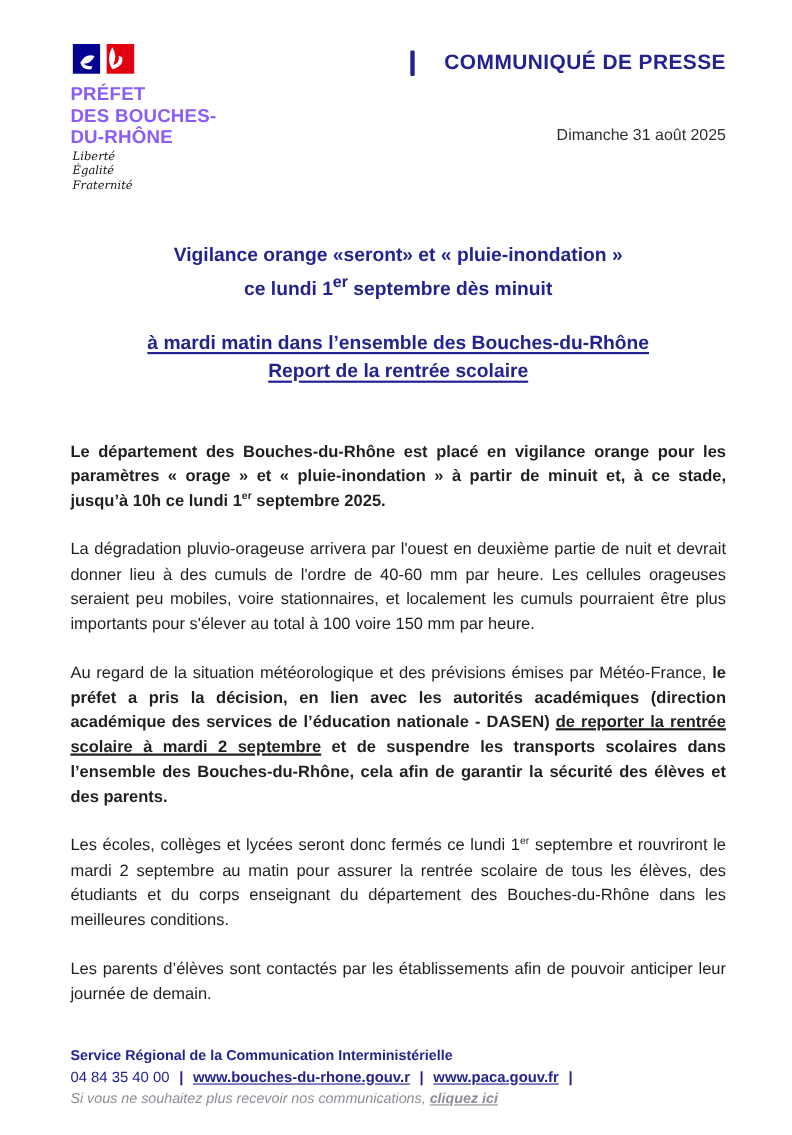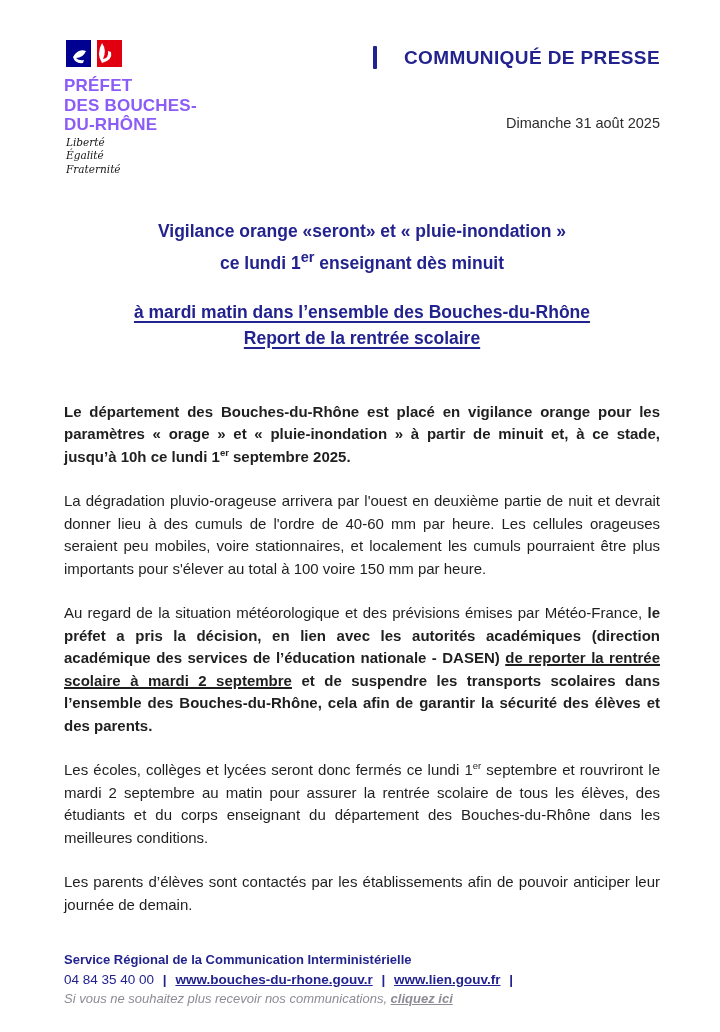--- a/index.html
+++ b/index.html
@@ -86,21 +86,21 @@
         <span class="kicker-bar"></span>
         <span class="kicker-text">COMMUNIQUÉ DE PRESSE</span>
       </div>
       <div class="date">Dimanche 31 août 2025</div>
     </div>
   </header>
 
   <section class="headline">
     <h1 class="title">
       <div class="tline"><span>Vigilance orange «seront» et « pluie-inondation »</span></div>
-      <div class="tline"><span>ce lundi 1</span><sup>er</sup><span> enseignant dès minuit</span></div>
+      <div class="tline"><span>ce lundi 1</span><sup>er</sup><span> septembre dès minuit</span></div>
     </h1>
     <h2 class="subtitle">
       <div class="sline"><span class="u">à mardi matin dans l’ensemble des Bouches-du-Rhône</span></div>
       <div class="sline"><span class="u">Report de la rentrée scolaire</span></div>
     </h2>
   </section>
 
   <main class="bodytext">
     <p class="para"><span style="font-weight: 700;">Le département des Bouches-du-Rhône est placé en vigilance orange pour les paramètres « orage » et « pluie-inondation » à partir de minuit et, à ce stade, jusqu’à 10h ce lundi 1</span><sup style="font-weight: 700;">er</sup><span style="font-weight: 700;"> septembre 2025.</span></p>
     <p class="para"><span>La dégradation pluvio-orageuse arrivera par l'ouest en deuxième partie de nuit et devrait donner lieu à des cumuls de l'ordre de 40-60 mm par heure. Les cellules orageuses seraient peu mobiles, voire stationnaires, et localement les cumuls pourraient être plus importants pour s'élever au total à 100 voire 150 mm par heure.</span></p>
@@ -109,21 +109,21 @@
     <p class="para"><span>Les parents d’élèves sont contactés par les établissements afin de pouvoir anticiper leur journée de demain.</span></p>
   </main>
 
   <footer class="ftr">
     <div class="svc">Service Régional de la Communication Interministérielle</div>
     <div class="contact">
       <span>04 84 35 40 00</span>
       <span class="sep">|</span>
       <a class="lnk">www.bouches-du-rhone.gouv.r</a>
       <span class="sep">|</span>
-      <a class="lnk">www.lien.gouv.fr</a>
+      <a class="lnk">www.paca.gouv.fr</a>
       <span class="sep">|</span>
     </div>
     <div class="unsub">
       <span>Si vous ne souhaitez plus recevoir nos communications, </span><a class="unsub-link">cliquez ici</a>
     </div>
   </footer>
 
 </div>
 
 </body></html>

